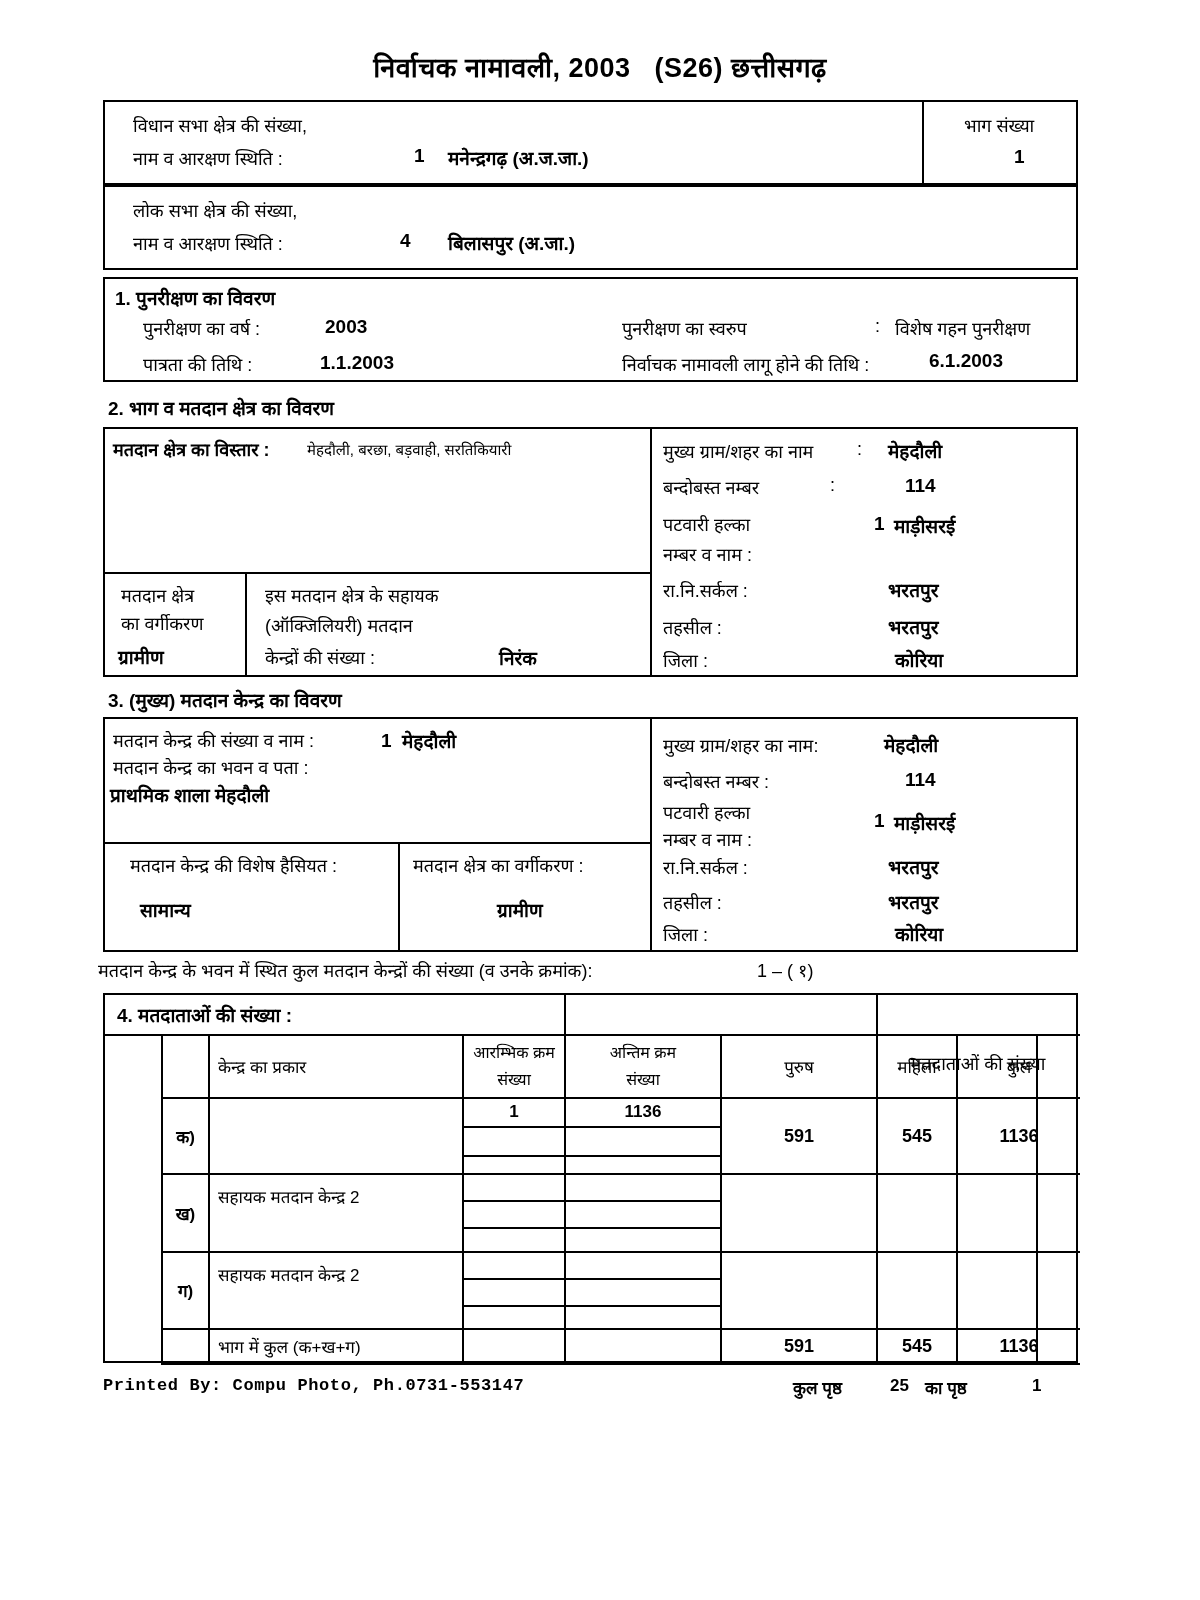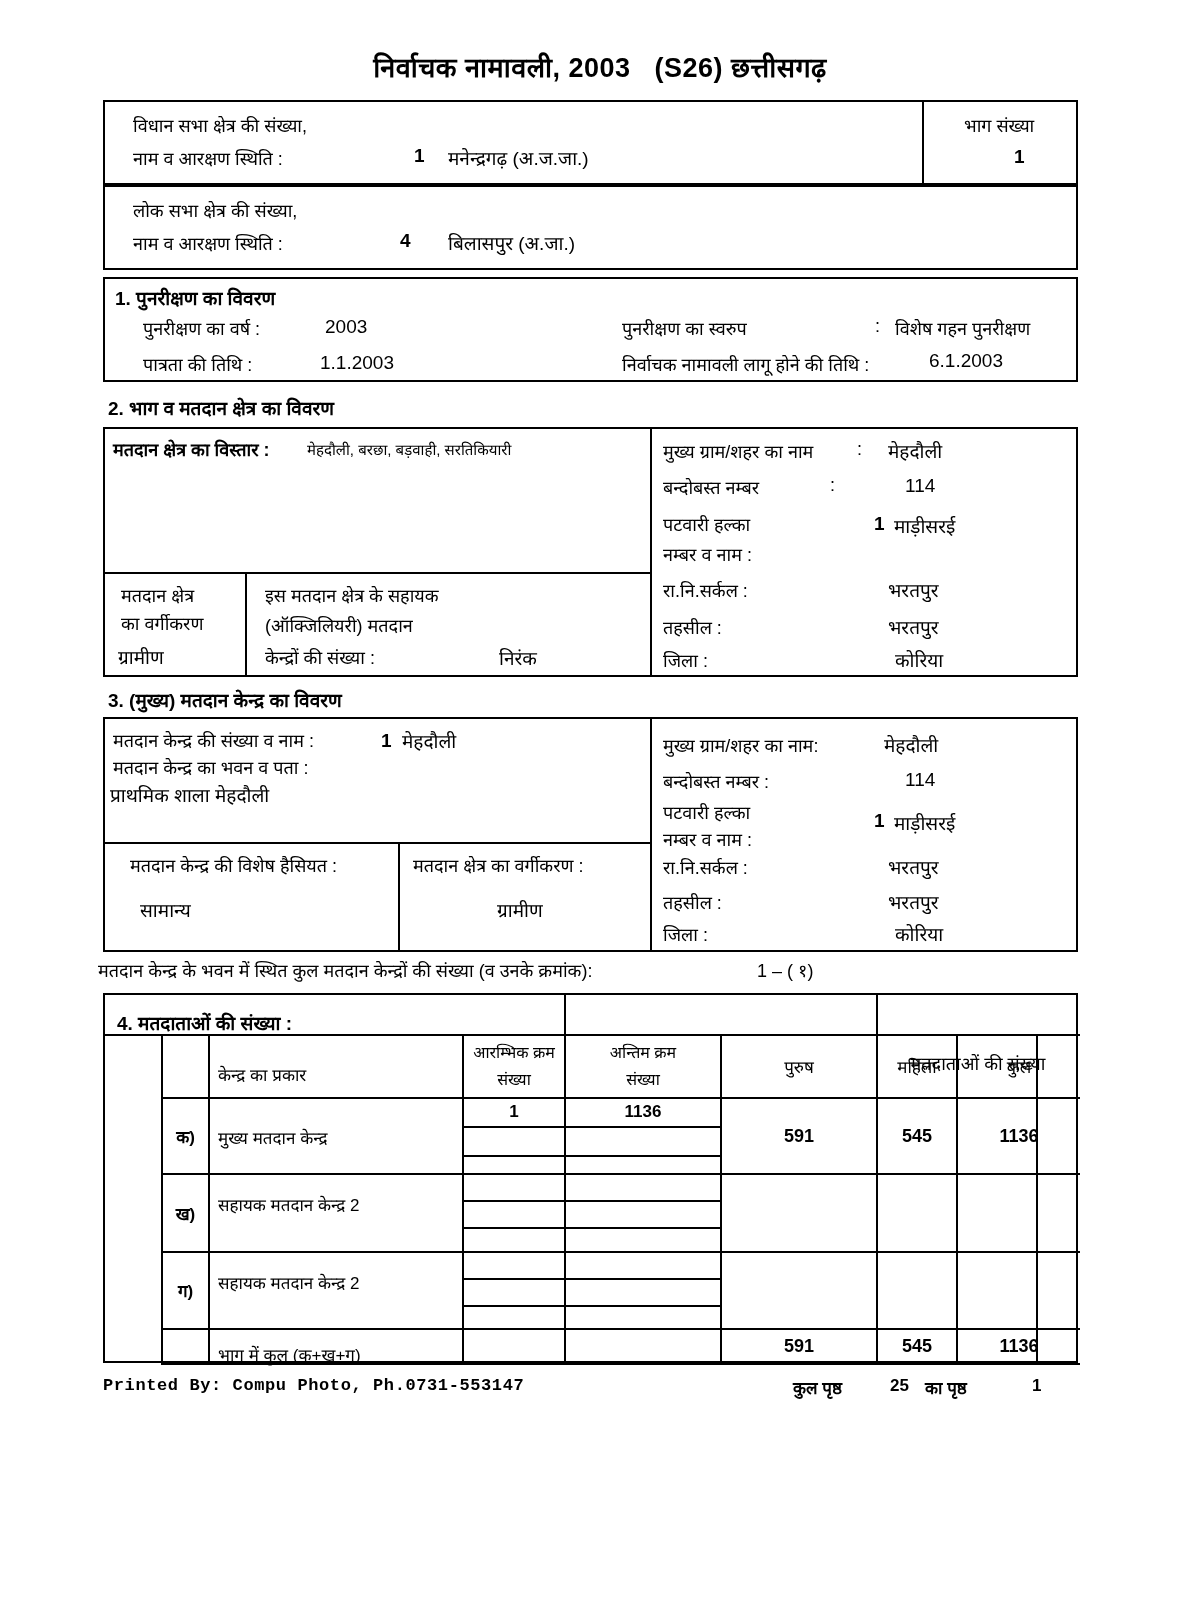--- a/index.html
+++ b/index.html
@@ -59,21 +59,21 @@
   .lbl-sm { position: absolute; font-size: 15px; white-space: nowrap; }
   .sec-head {
     position: absolute;
     font-size: 19px;
     font-weight: bold;
     white-space: nowrap;
   }
   .val-b {
     position: absolute;
     font-size: 19px;
-    font-weight: normal;
+    font-weight: bold;
     white-space: nowrap;
   }
   .num-b {
     position: absolute;
     font-size: 19px;
     font-weight: bold;
     white-space: nowrap;
   }
 
   
@@ -90,21 +90,21 @@
     position: absolute;
     box-sizing: border-box;
     font-size: 17px;
     display: flex;
     align-items: center;
     justify-content: center;
     text-align: center;
     white-space: nowrap;
   }
   .t4 .cell.bold { font-weight: bold; }
-  .t4 .cell.left { justify-content: flex-start; padding-left: 8px; margin-top: 8px; }
+  .t4 .cell.left { justify-content: flex-start; padding-left: 8px; }
 
   
   .footer-left {
     position: absolute;
     left: 103px;
     top: 1376px;
     font-family: "Liberation Mono", "DejaVu Sans Mono", monospace;
     font-size: 17px;
     font-weight: bold;
     letter-spacing: 0.6px;
@@ -270,21 +270,20 @@
     <div class="cell" style="left:359px; top:68px; width:100px; height:32px; font-size:16px;">संख्या</div>
     <div class="cell" style="left:461px; top:41px; width:154px; height:32px; font-size:16px;">अन्तिम क्रम</div>
     <div class="cell" style="left:461px; top:68px; width:154px; height:32px; font-size:16px;">संख्या</div>
     <div class="cell" style="left:617px; top:41px; width:154px; height:61px; font-size:17px;">पुरुष</div>
     <div class="cell" style="left:773px; top:41px; width:78px; height:61px; font-size:17px;">महिला</div>
     <div class="cell" style="left:853px; top:41px; width:122px; height:61px; font-size:17px;">कुल</div>
 
     <div class="thin-h" style="left:56px; top:102px; width:919px;"></div>
 
     <div class="cell bold" style="left:58px; top:104px; width:45px; height:74px; font-size:17px;">क)</div>
-    <div class="cell left" style="left:105px; top:104px; width:250px; height:60px; font-size:17px;">मुख्य मतदान केन्द्र</div>
     <div class="cell bold" style="left:359px; top:104px; width:100px; height:26px; font-size:17px;">1</div>
     <div class="cell bold" style="left:461px; top:104px; width:154px; height:26px; font-size:17px;">1136</div>
     <div class="thin-h" style="left:357px; top:131px; width:258px;"></div>
     <div class="thin-h" style="left:357px; top:160px; width:258px;"></div>
     <div class="cell bold" style="left:617px; top:104px; width:154px; height:74px; font-size:18px;">591</div>
     <div class="cell bold" style="left:773px; top:104px; width:78px; height:74px; font-size:18px;">545</div>
     <div class="cell bold" style="left:853px; top:104px; width:122px; height:74px; font-size:18px;">1136</div>
     <div class="thin-h" style="left:56px; top:178px; width:919px;"></div>
 
     <div class="cell bold" style="left:58px; top:180px; width:45px; height:76px; font-size:17px;">ख)</div>

